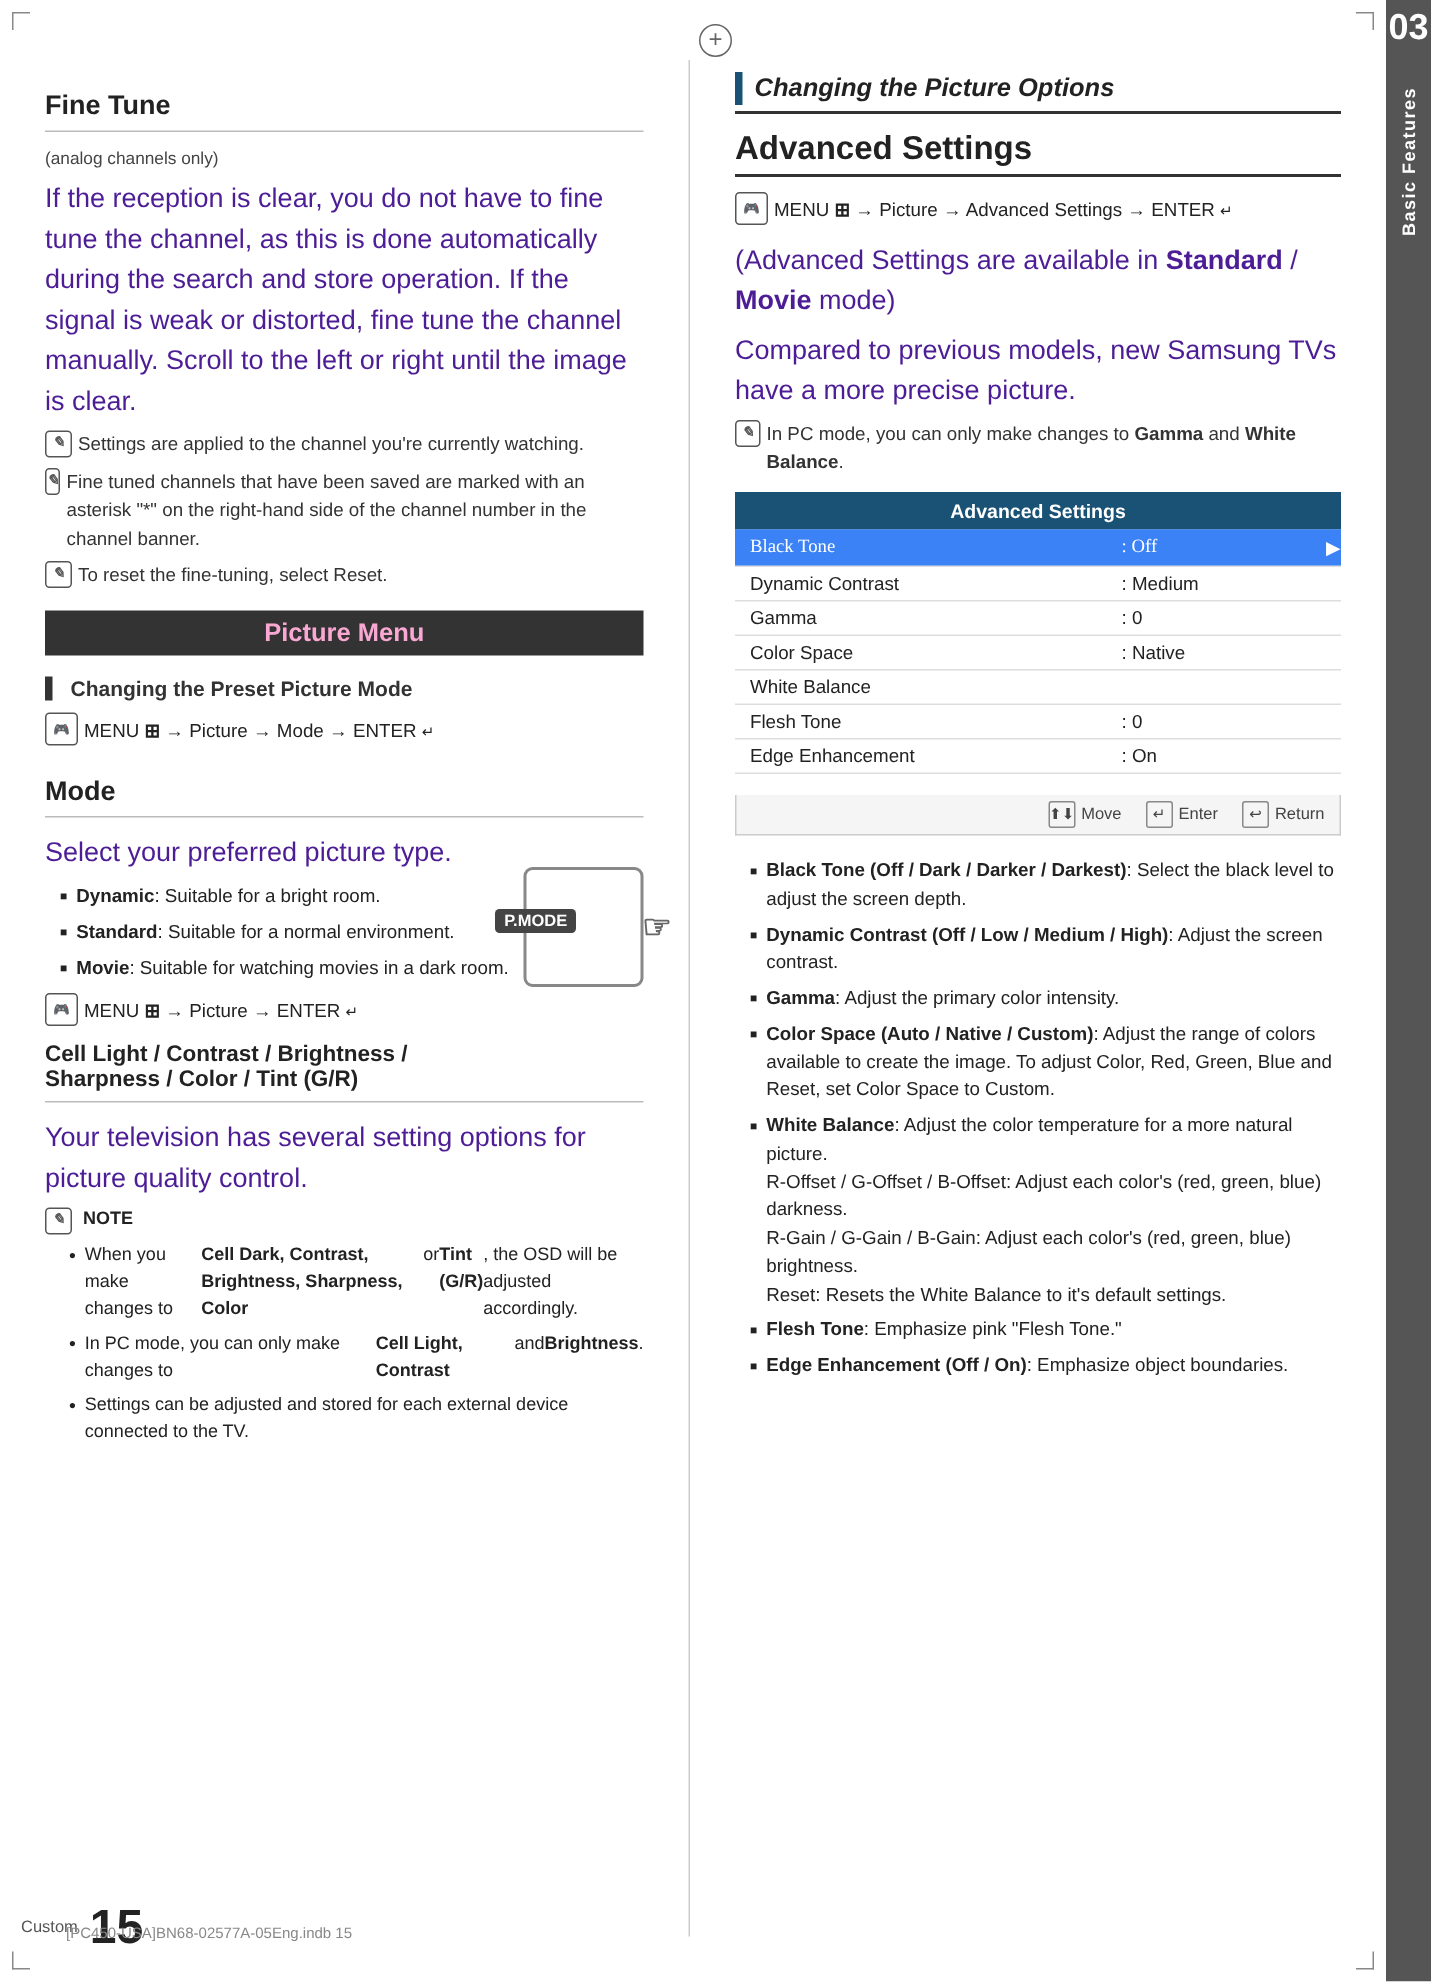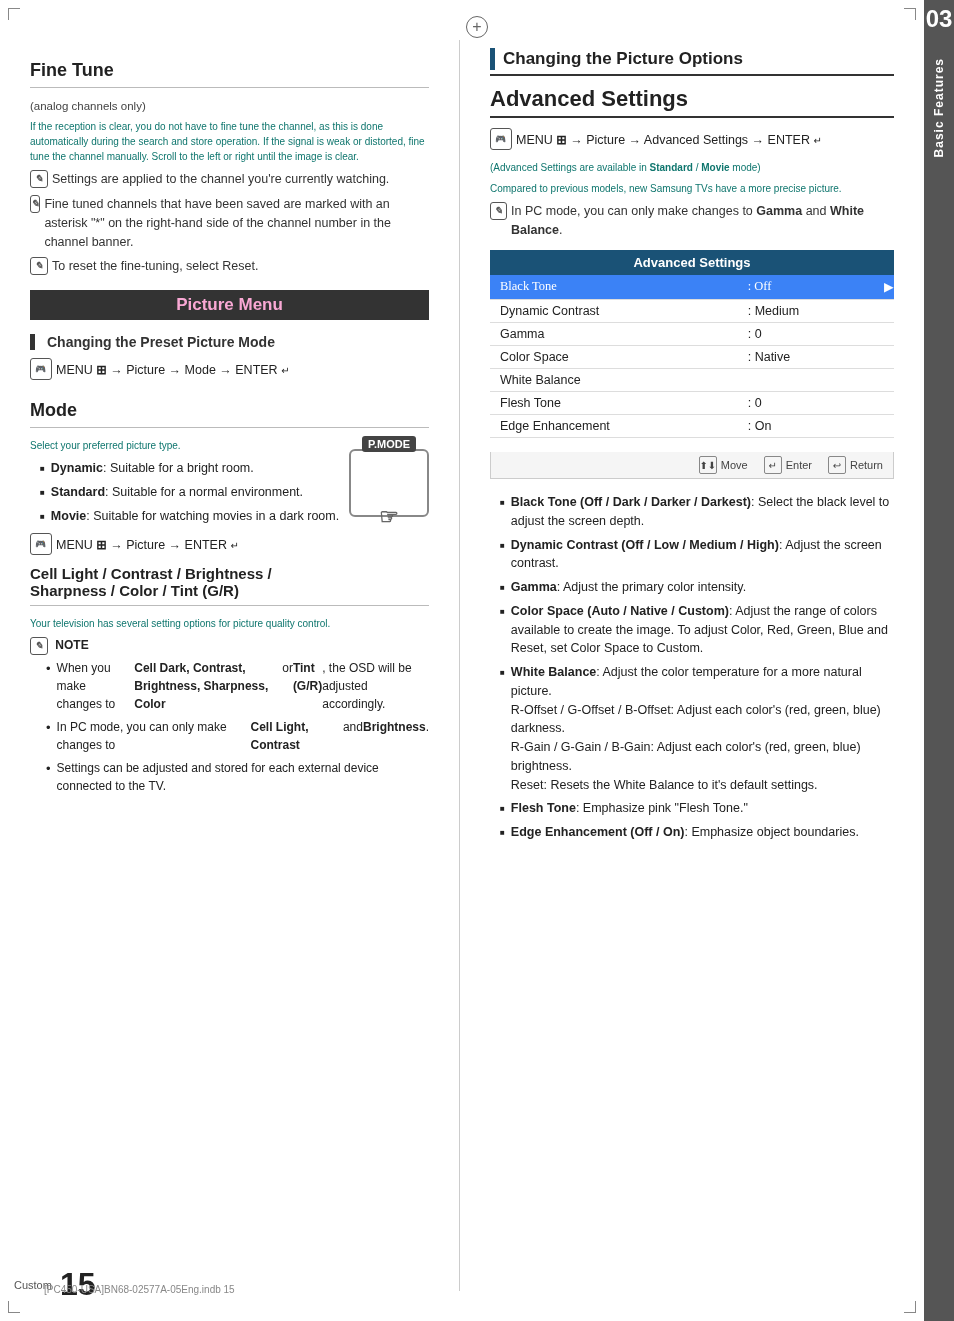--- a/index.html
+++ b/index.html
@@ -101,24 +101,24 @@
     .sub-section-title::before {
       content: '';
       display: inline-block;
       width: 5px;
       height: 16px;
       background: #333;
       margin-right: 4px;
     }
 
     p {
-      font-size: 10px;
+      font-size: 18px;
       line-height: 1.5;
       margin-bottom: 6px;
-      color: #0f766e;
+      color: #4c1d95;
     }
 
     .italic-small {
       font-size: 11.5px;
       color: #444;
       margin-bottom: 4px;
     }
 
     
     .note-icon {
@@ -172,25 +172,25 @@
       border-radius: 3px;
       display: flex;
       align-items: center;
       justify-content: center;
       font-size: 9px;
       color: #555;
       flex-shrink: 0;
     }
     .pmode-btn {
       width: 80px;
-      height: 68px;
+      height: 80px;
       border: 2px solid #888;
       border-radius: 6px;
       display: flex;
-      flex-direction: column;
+      flex-direction: row;
       align-items: center;
       justify-content: center;
       font-size: 11px;
       font-weight: bold;
       color: #333;
       position: relative;
       gap: 44px;
     }
     .pmode-btn-label {
       background: #444;
@@ -311,20 +311,21 @@
       color: #444;
     }
 
     
     .right-section-header {
       display: flex;
       align-items: center;
       gap: 8px;
       margin-bottom: 4px;
       margin-top: 8px;
+      font-style: italic;
     }
     .right-section-bar {
       width: 5px;
       height: 22px;
       background: #1a5276;
       display: inline-block;
       flex-shrink: 0;
     }
     .right-section-title {
       font-size: 17px;

